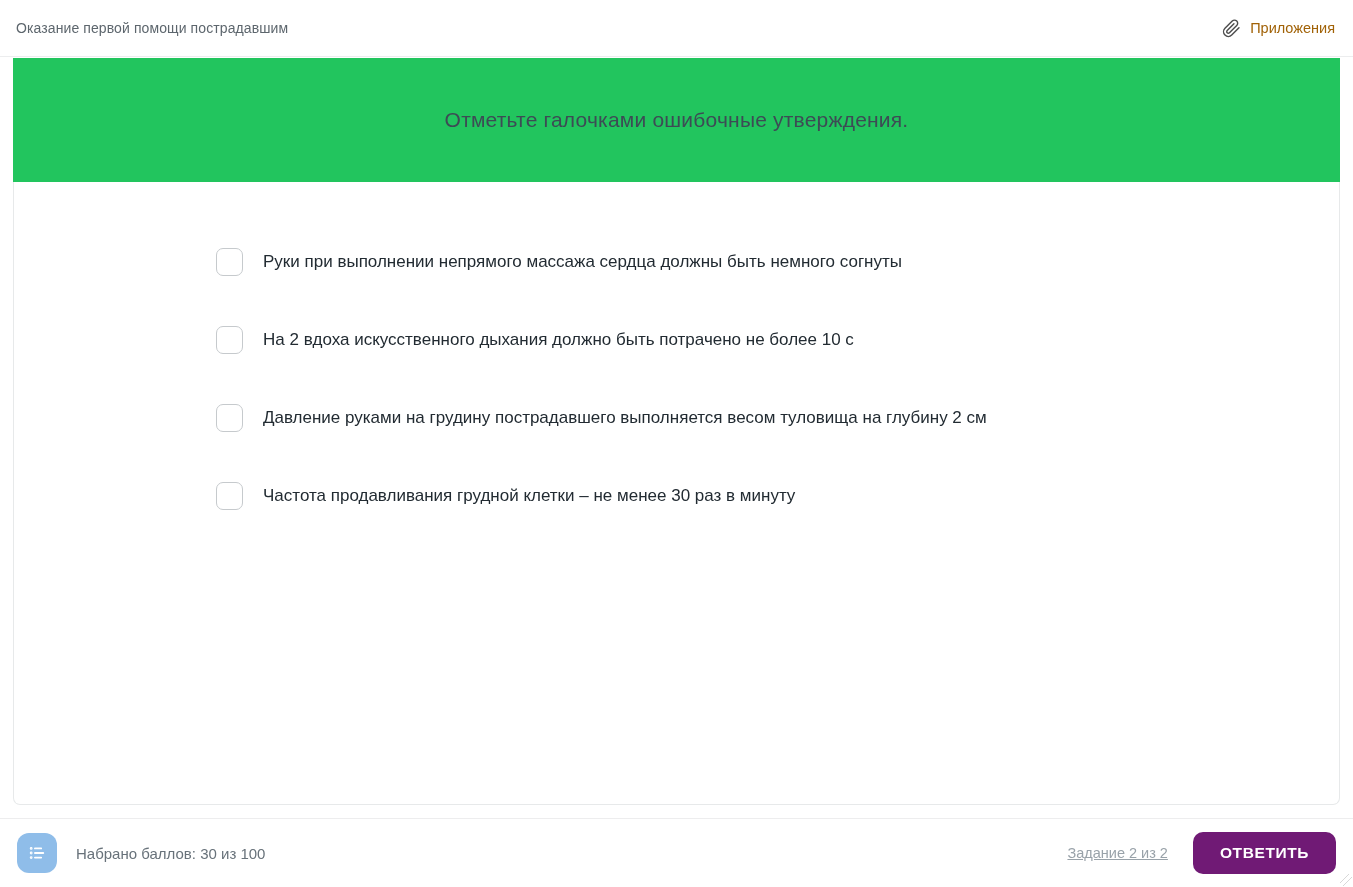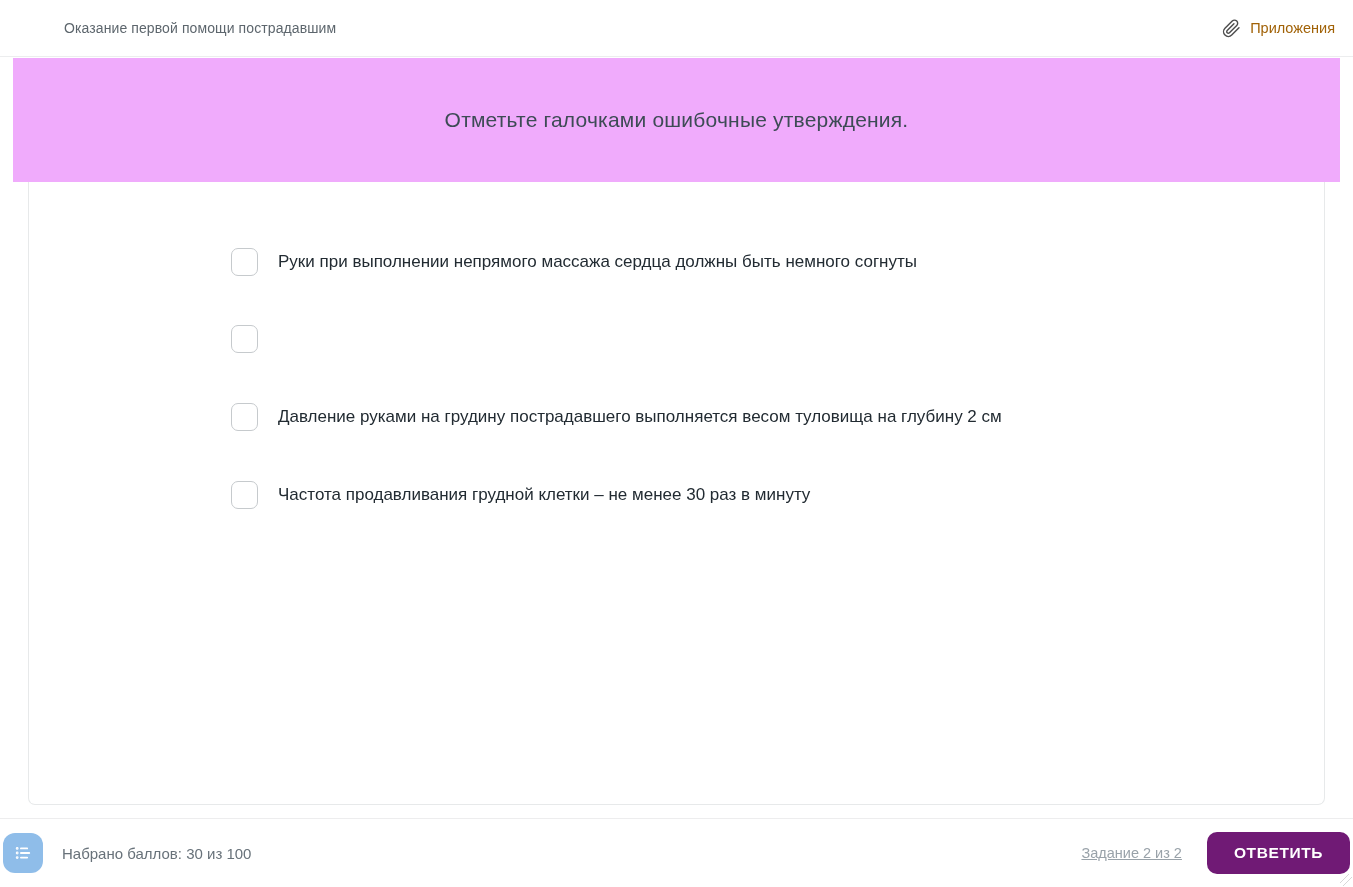--- a/index.html
+++ b/index.html
@@ -17,42 +17,42 @@
 
   
   .topbar {
     height: 57px; flex: 0 0 57px;
     display: flex; align-items: center; justify-content: space-between;
     padding: 0 18px 0 16px;
     border-bottom: 1px solid #ecedee;
     background: #ffffff;
   }
   .topbar-title {
-    font-size: 14px; color: #5d666d; letter-spacing: 0.1px; margin-left: 48px;
+    font-size: 14px; color: #5d666d; letter-spacing: 0.1px;
   }
   .attachments {
     display: flex; align-items: center; gap: 9px;
     cursor: pointer; color: #a16207; font-size: 14.5px;
   }
   .attachments svg { width: 19px; height: 19px; stroke: #4d4d4d; }
 
   
   .banner {
     margin: 1px 13px 0 13px;
     height: 124px; flex: 0 0 124px;
-    background: #f0abfc;
+    background: #22c55e;
     display: flex; align-items: center; justify-content: center;
   }
   .banner-question {
     font-size: 21px; color: #3d4b55; letter-spacing: 0.2px;
   }
 
   
   .content {
-    margin: 0 28px;
+    margin: 0 13px;
     height: 623px; flex: 0 0 623px;
     background: #ffffff;
     border: 1px solid #e7e9ea;
     border-top: none;
     border-radius: 0 0 7px 7px;
     padding: 65px 60px 0 202px;
     overflow: hidden;
   }
   .statement-row {
     display: flex; align-items: center; gap: 20px;
@@ -71,21 +71,21 @@
     max-width: 832px; cursor: default;
   }
 
   
   .spacer { height: 13px; flex: 0 0 13px; background: #ffffff; }
   .footer {
     flex: 1 1 auto;
     border-top: 1px solid #ededee;
     background: #ffffff;
     display: flex; align-items: center; justify-content: space-between;
-    padding: 0 3px;
+    padding: 0 17px;
     position: relative;
   }
   .footer-left { display: flex; align-items: center; gap: 19px; }
   .tasks-button {
     width: 40px; height: 40px;
     border: none; border-radius: 12px;
     background: #8fbde9;
     display: flex; align-items: center; justify-content: center;
     cursor: pointer;
   }
@@ -133,20 +133,21 @@
 
   <section class="content">
 
     <div class="statement-row">
       <div class="checkbox" role="checkbox" aria-checked="false"></div>
       <div class="statement-label">Руки при выполнении непрямого массажа сердца должны быть немного согнуты</div>
     </div>
 
     <div class="statement-row">
       <div class="checkbox" role="checkbox" aria-checked="false"></div>
+      <div class="statement-label">На 2 вдоха искусственного дыхания должно быть потрачено не более 10 с</div>
     </div>
 
 
     <div class="statement-row">
       <div class="checkbox" role="checkbox" aria-checked="false"></div>
       <div class="statement-label">Давление руками на грудину пострадавшего выполняется весом туловища на глубину 2 см</div>
     </div>
 
     <div class="statement-row">
       <div class="checkbox" role="checkbox" aria-checked="false"></div>

